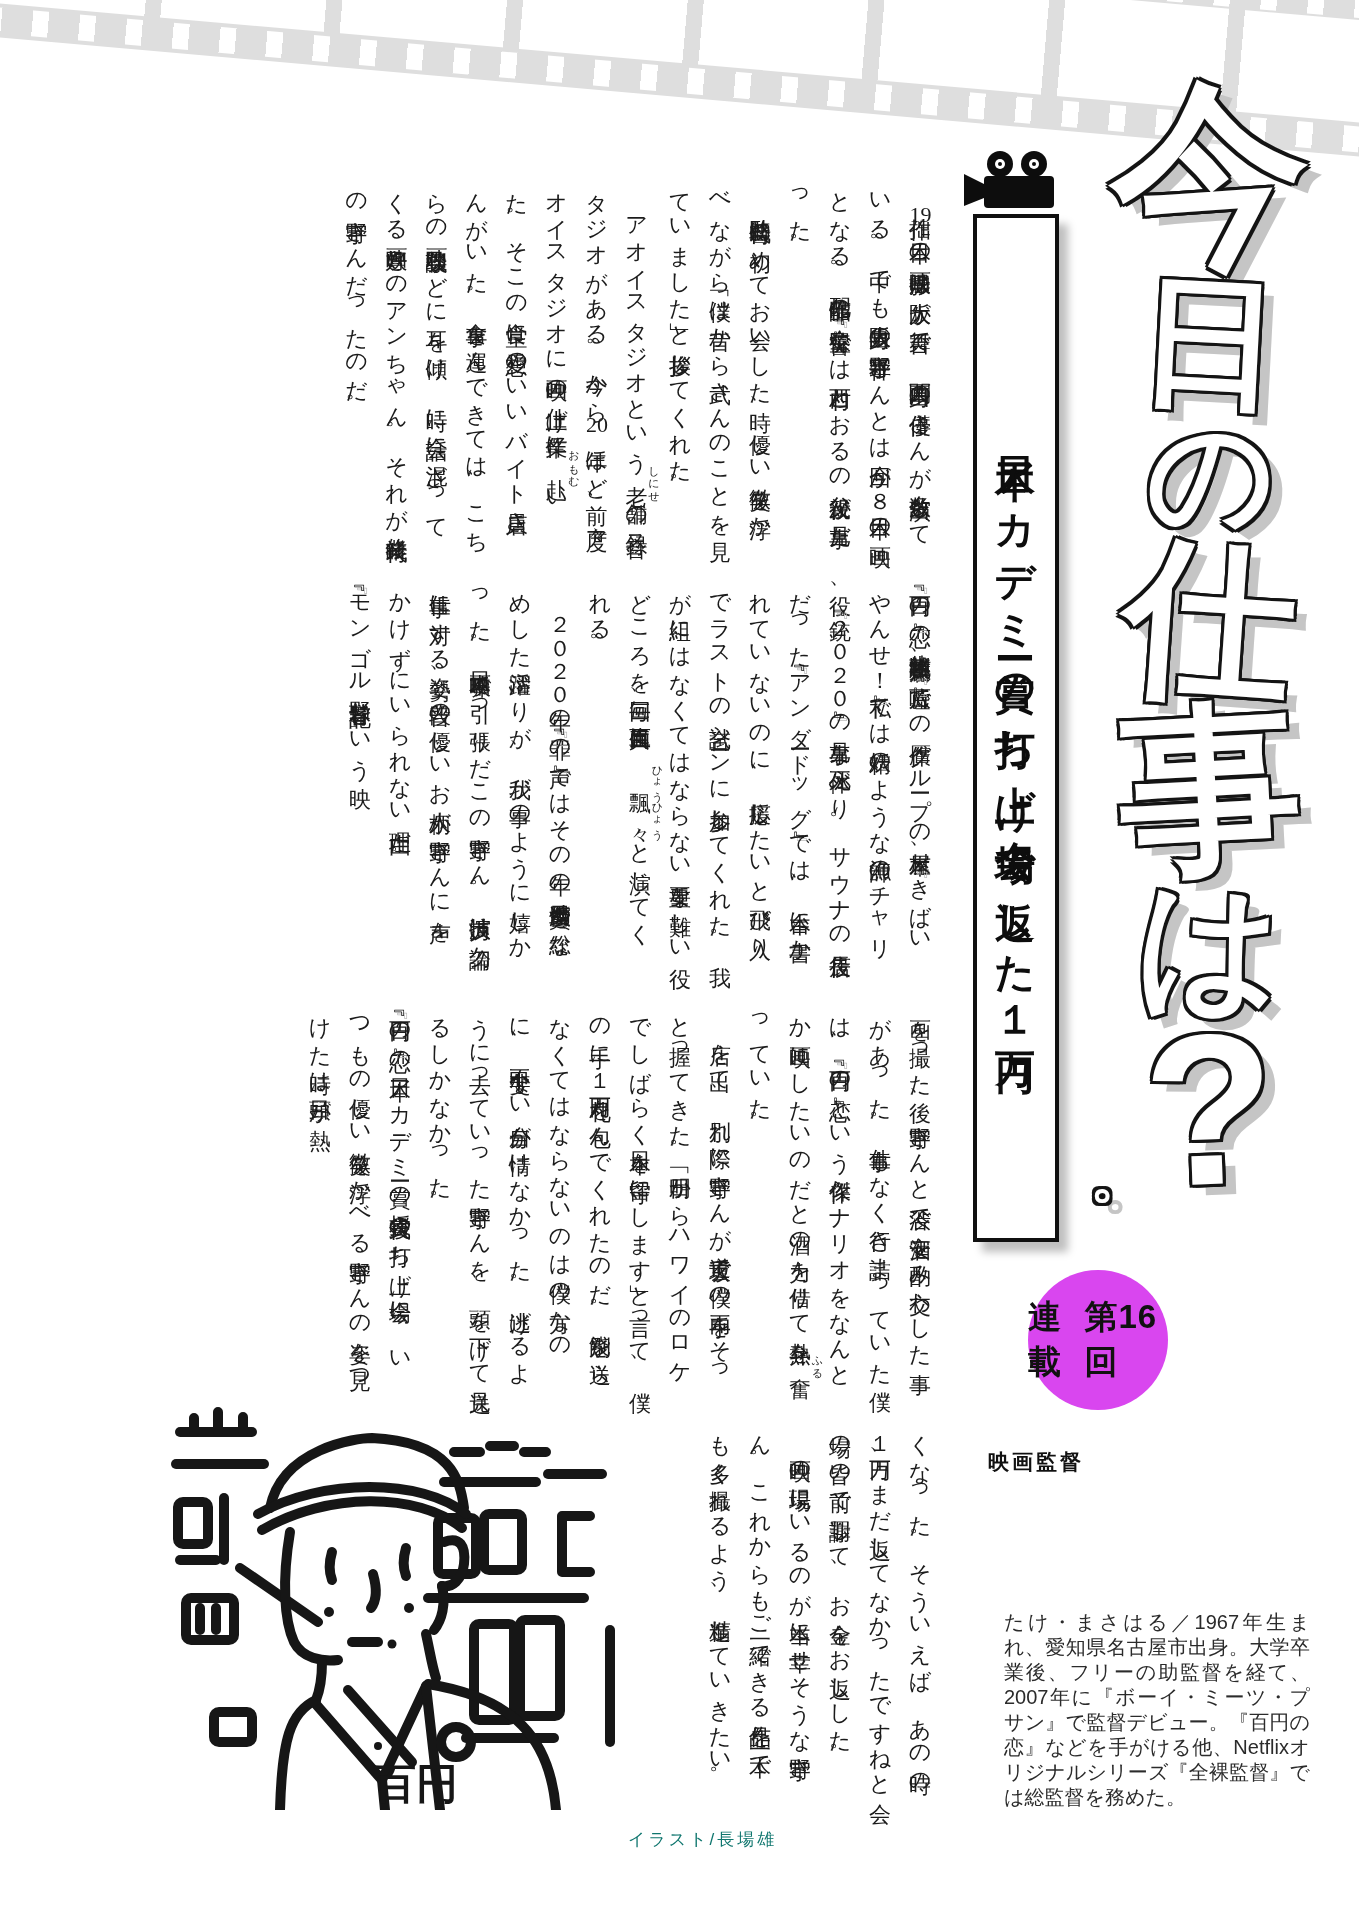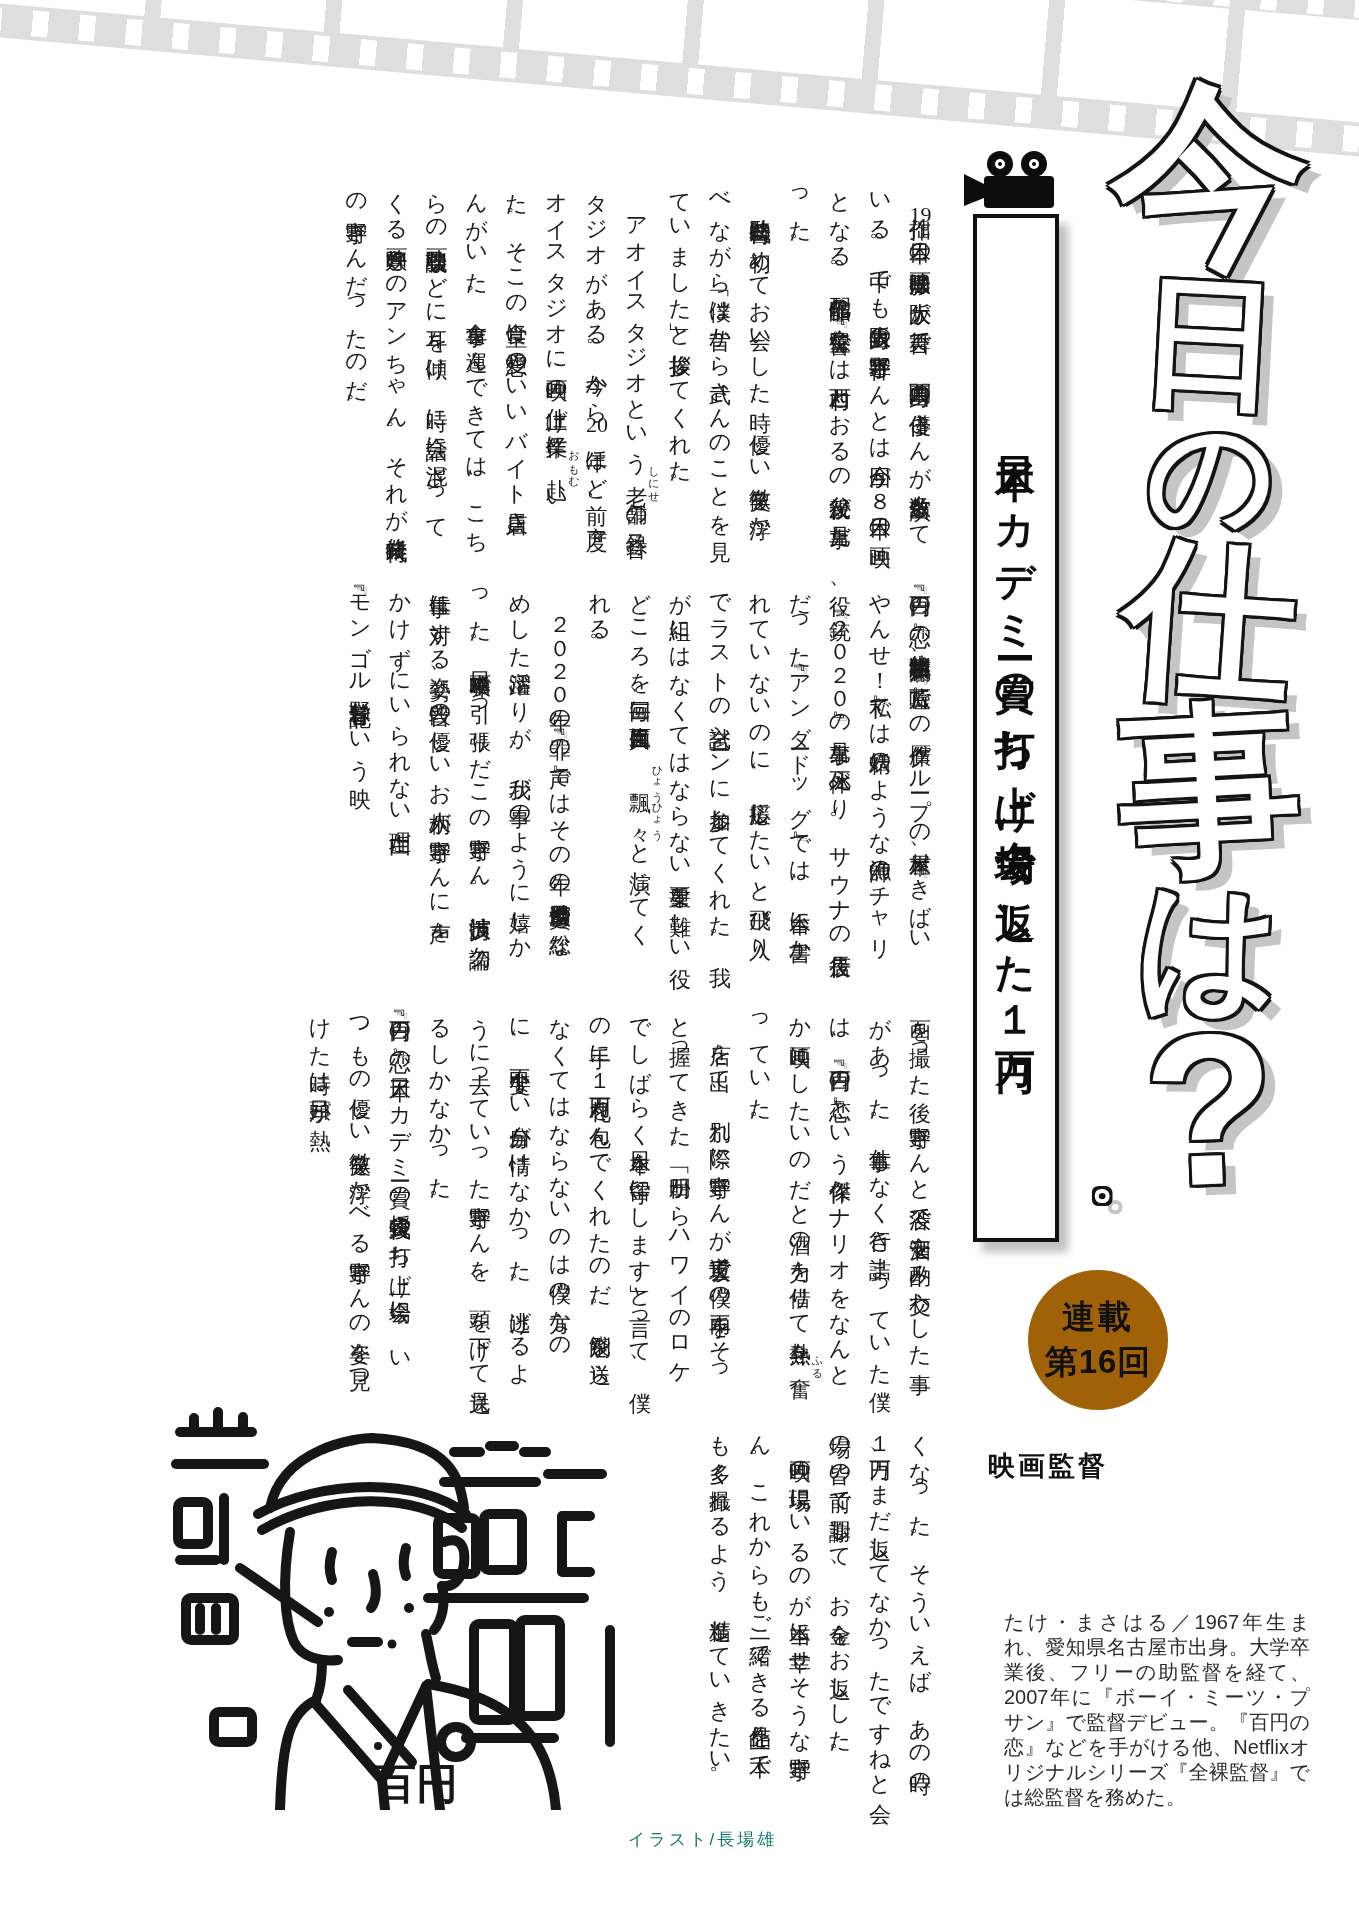--- a/index.html
+++ b/index.html
@@ -50,31 +50,31 @@
     box-shadow:9px 10px 8px rgba(0,0,0,0.25);
     display:flex; align-items:center; justify-content:center; z-index:4;
   }
   .subtitle-bar span{
     writing-mode:vertical-rl; font-family:"Liberation Sans","DejaVu Sans",sans-serif;
     font-weight:bold; font-size:40px; letter-spacing:5px; color:#0d0d0d;
   }
   
   .serial-badge{
     position:absolute; left:1028px; top:1270px; width:140px; height:140px;
-    border-radius:50%; background:#a16207; z-index:2;
-    display:flex; flex-direction:column; align-items:center; justify-content:center;
+    border-radius:50%; background:#d946ef; z-index:2;
+    display:flex; flex-direction:row; align-items:center; justify-content:center;
     font-family:"Liberation Sans","DejaVu Sans",sans-serif; font-weight:bold; color:#111;
   }
   .serial-badge .l1{font-size:33px; letter-spacing:3px;}
   .serial-badge .l2{font-size:33px; letter-spacing:1px;}
   
   .profile-role{
     position:absolute; left:988px; top:1448px;
     font-family:"Liberation Sans","DejaVu Sans",sans-serif; font-weight:bold;
-    font-size:27px; letter-spacing:3px; color:#111;
+    font-size:21px; letter-spacing:3px; color:#111;
   }
   .profile-name{
     position:absolute; left:984px; top:1480px;
     font-family:"Liberation Serif","DejaVu Serif",serif; font-weight:bold;
     font-size:74px; letter-spacing:10px; color:#0c0c0c;
   }
   .profile-bio{
     position:absolute; left:988px; top:1610px; width:306px;
     font-family:"Liberation Sans","DejaVu Sans",sans-serif;
     font-size:20px; line-height:25px; color:#2b2b2b; text-align:justify;margin-left:16px;

